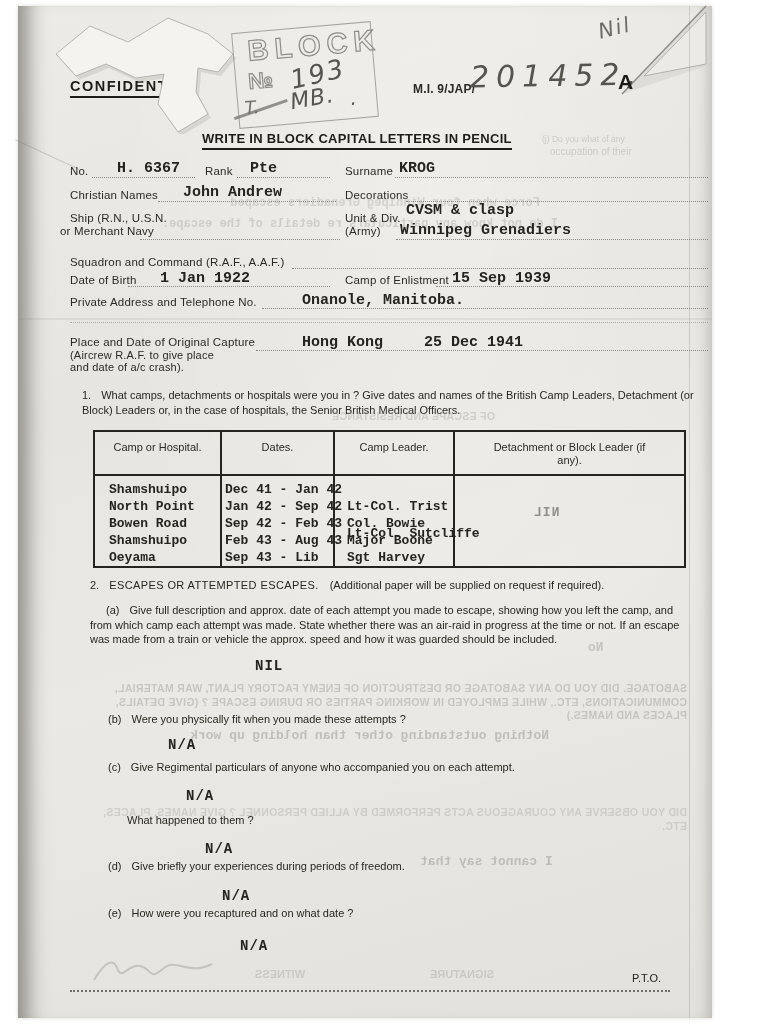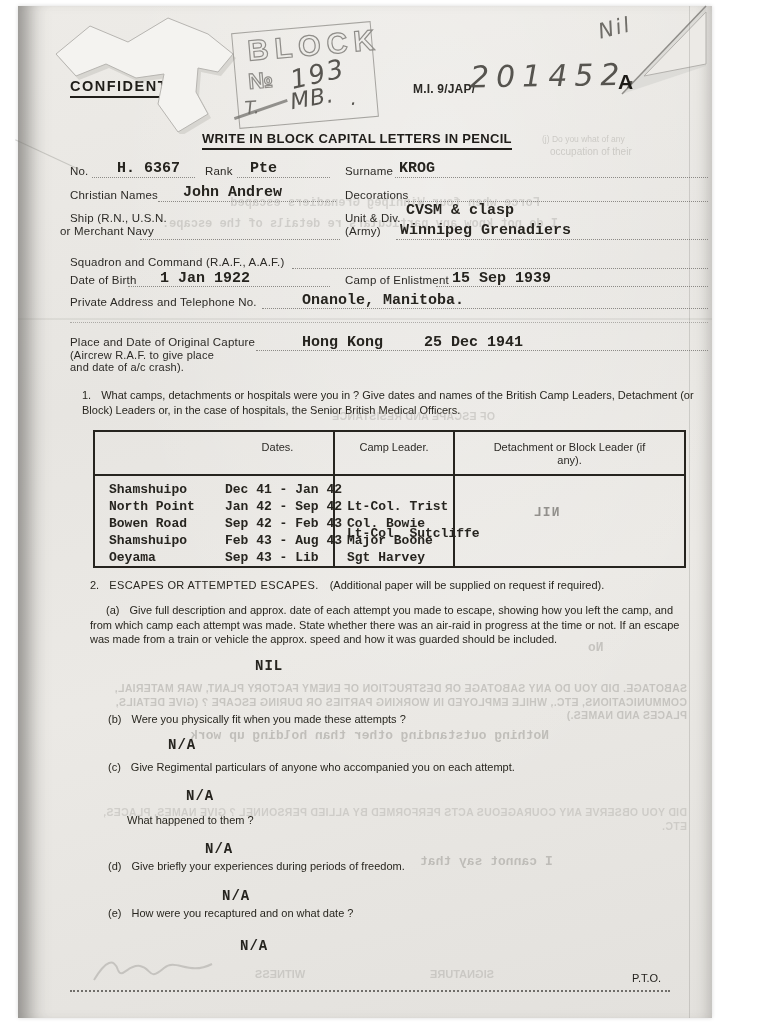--- a/index.html
+++ b/index.html
@@ -143,20 +143,23 @@
     <div class="abs dotline" style="left:238px;top:344px;width:452px;"></div>
     <div class="abs tw twv" style="left:284px;top:328px;">Hong Kong</div>
     <div class="abs tw twv" style="left:406px;top:328px;">25 Dec 1941</div>
 
     <div class="abs para" style="left:64px;top:382px;width:612px;">
       <span class="qlabel">1.</span><span>What camps, detachments or hospitals were you in ?   Give dates and names of the British Camp Leaders,  Detachment (or Block) Leaders or, in the case of hospitals, the Senior British Medical Officers.</span>
     </div>
     <div class="abs bleed bleed-caps" style="left:77px;top:404px;width:400px;opacity:.3;">OF ESCAPE AND RESISTANCE</div>
 
     <div class="abs ftable">
+      <div class="fcol" style="left:0;width:125px;">
+        <div class="fhead">Camp or Hospital.</div>
+      </div>
       <div class="fcol" style="left:127px;width:111px;">
         <div class="fhead">Dates.</div>
       </div>
       <div class="fcol" style="left:360px;width:229px;border-right:none;">
         <div class="fhead" style="padding-left:32px;padding-right:32px;width:auto;">Detachment or Block Leader (if any).</div>
       </div>
       <div class="fcol" style="left:240px;width:118px;">
         <div class="fhead">Camp Leader.</div>
       </div>
       <div class="hline"></div>

